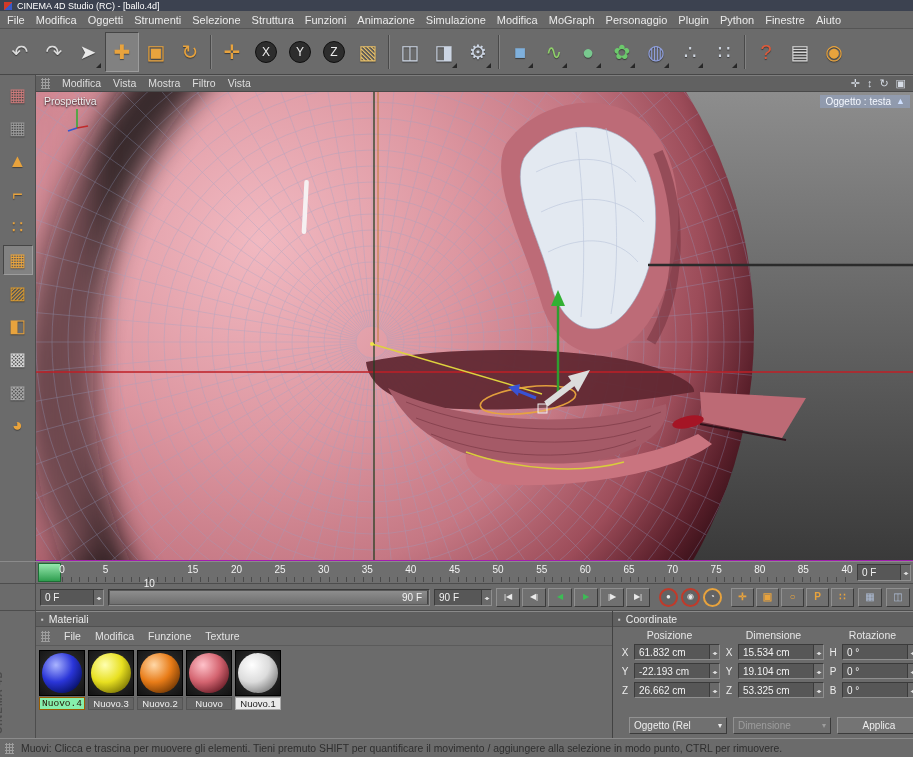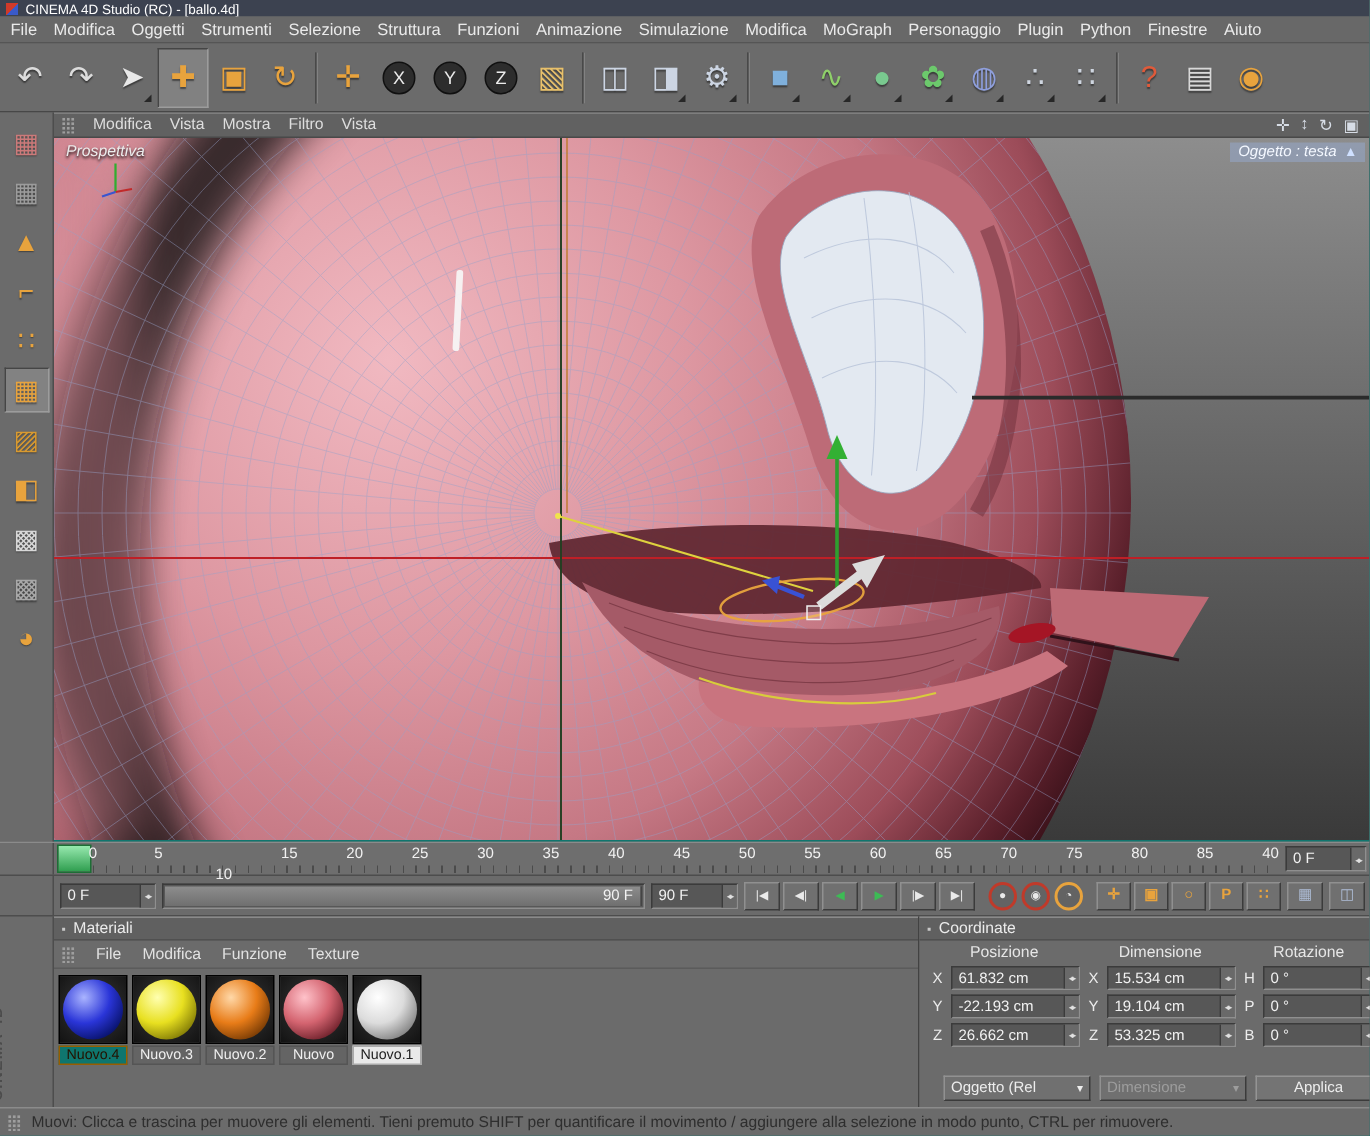--- a/index.html
+++ b/index.html
@@ -24,21 +24,21 @@
 .workspace{display:flex;height:486px;}
 .left-strip{width:36px;background:#6b6b6b;border-right:1px solid #4d4d4d;display:flex;flex-direction:column;align-items:center;padding-top:5px;gap:3px;}
 .lt-btn{width:30px;height:30px;display:flex;align-items:center;justify-content:center;border:1px solid transparent;flex:0 0 auto;}
 .lt-btn.pressed{background:#828282;border-color:#454545 #9c9c9c #9c9c9c #454545;}
 .lt-glyph{font-size:18px;line-height:1;text-shadow:0 1px 1px rgba(0,0,0,.4);}
 .viewport-area{flex:1;display:flex;flex-direction:column;min-width:0;}
 .viewport-menubar{height:18px;background:#616161;display:flex;align-items:center;gap:12px;padding:0 5px;border-top:1px solid #7e7e7e;border-bottom:1px solid #494949;font-size:10.5px;color:#dedede;}
 .vp-menu-item{white-space:nowrap;}
 .vp-nav{margin-left:auto;display:flex;gap:7px;padding-right:2px;}
 .vp-nav-btn{color:#d7dde6;font-size:11px;}
-.viewport-canvas{position:relative;height:513px;overflow:hidden;background:#0f766e;font-style:italic;}
+.viewport-canvas{position:relative;height:513px;overflow:hidden;background:#a21caf;}
 .vp-label{position:absolute;top:3px;left:8px;color:#ededed;font-size:10.5px;text-shadow:0 1px 2px #000;}
 .axis-ind{position:absolute;top:14px;left:28px;}
 .obj-label{position:absolute;top:3px;right:3px;background:rgba(150,172,214,.45);color:#f4f8ff;font-size:10px;padding:1px 5px;display:flex;gap:5px;align-items:center;}
 .obj-icon{color:#cfe0ff;font-size:9px;}
 
 
 .timeline-row{height:23px;display:flex;align-items:stretch;background:#6e6e6e;border-top:1px solid #8b8b8b;border-bottom:1px solid #4d4d4d;}
 .tl-spacer,.tr-spacer{width:36px;border-right:1px solid #4d4d4d;flex:0 0 auto;}
 .ruler{flex:1;position:relative;}
 .ruler-ticks{position:absolute;left:26px;right:10px;top:0;bottom:0;}
@@ -74,21 +74,21 @@
 .coords-panel{flex:1;display:flex;flex-direction:column;background:#6b6b6b;min-width:0;}
 .panel-title{height:16px;background:#606060;border-top:1px solid #8a8a8a;border-bottom:1px solid #505050;display:flex;align-items:center;gap:5px;padding:0 5px;font-size:10.5px;color:#ebebeb;}
 .panel-icon{font-size:8px;color:#c8c8c8;}
 .panel-menu{height:19px;display:flex;align-items:center;gap:14px;padding:0 5px;font-size:10.5px;color:#e2e2e2;border-bottom:1px solid #5b5b5b;}
 .grip{width:9px;height:11px;background-image:radial-gradient(#9e9e9e 1px,transparent 1.2px);background-size:3px 3px;flex:0 0 auto;}
 .mat-list{display:flex;gap:3px;padding:4px 3px;}
 .mat-item{width:46px;flex:0 0 auto;}
 .mat-thumb{width:46px;height:46px;background:radial-gradient(circle at 50% 45%,#3a3a3a,#121212);border:1px solid #000;display:flex;align-items:center;justify-content:center;}
 .mat-sphere{width:40px;height:40px;border-radius:50%;}
 .mat-label{height:13px;font-size:9.5px;display:flex;align-items:center;justify-content:center;background:#646464;color:#efefef;margin-top:1px;border:1px solid #555;overflow:hidden;white-space:nowrap;}
-.mat-label.selected{background:#0f766e;color:#241200;border-color:#9a5d00;}
+.mat-label.selected{background:#86efac;color:#241200;border-color:#9a5d00;font-family:Liberation Mono, monospace;}
 .mat-label.light{background:#e9e9e9;color:#222;border-color:#aaa;}
 .coord-head{display:grid;grid-template-columns:12px 86px 12px 86px 12px 76px;gap:0 3px;padding:2px 4px 1px 6px;font-size:10.5px;color:#e6e6e6;}
 .coord-head span{grid-column:span 2;text-align:center;}
 .coord-grid{display:grid;grid-template-columns:12px 86px 12px 86px 12px 76px;gap:3px 3px;padding:2px 4px 2px 6px;align-items:center;}
 .axis-lbl{font-size:10px;color:#ececec;text-align:center;}
 .cfield{height:16px;}
 .coord-btns{display:grid;grid-template-columns:98px 98px 84px;gap:0 6px;padding:4px 4px 4px 16px;margin-top:auto;}
 .dropdown{height:17px;background:#707070;border:1px solid;border-color:#919191 #3b3b3b #3b3b3b #919191;display:flex;align-items:center;justify-content:space-between;padding:0 4px;font-size:10px;color:#ededed;white-space:nowrap;overflow:hidden;}
 .dropdown.disabled{color:#9d9d9d;}
 .dd-arrow{font-size:8px;}

